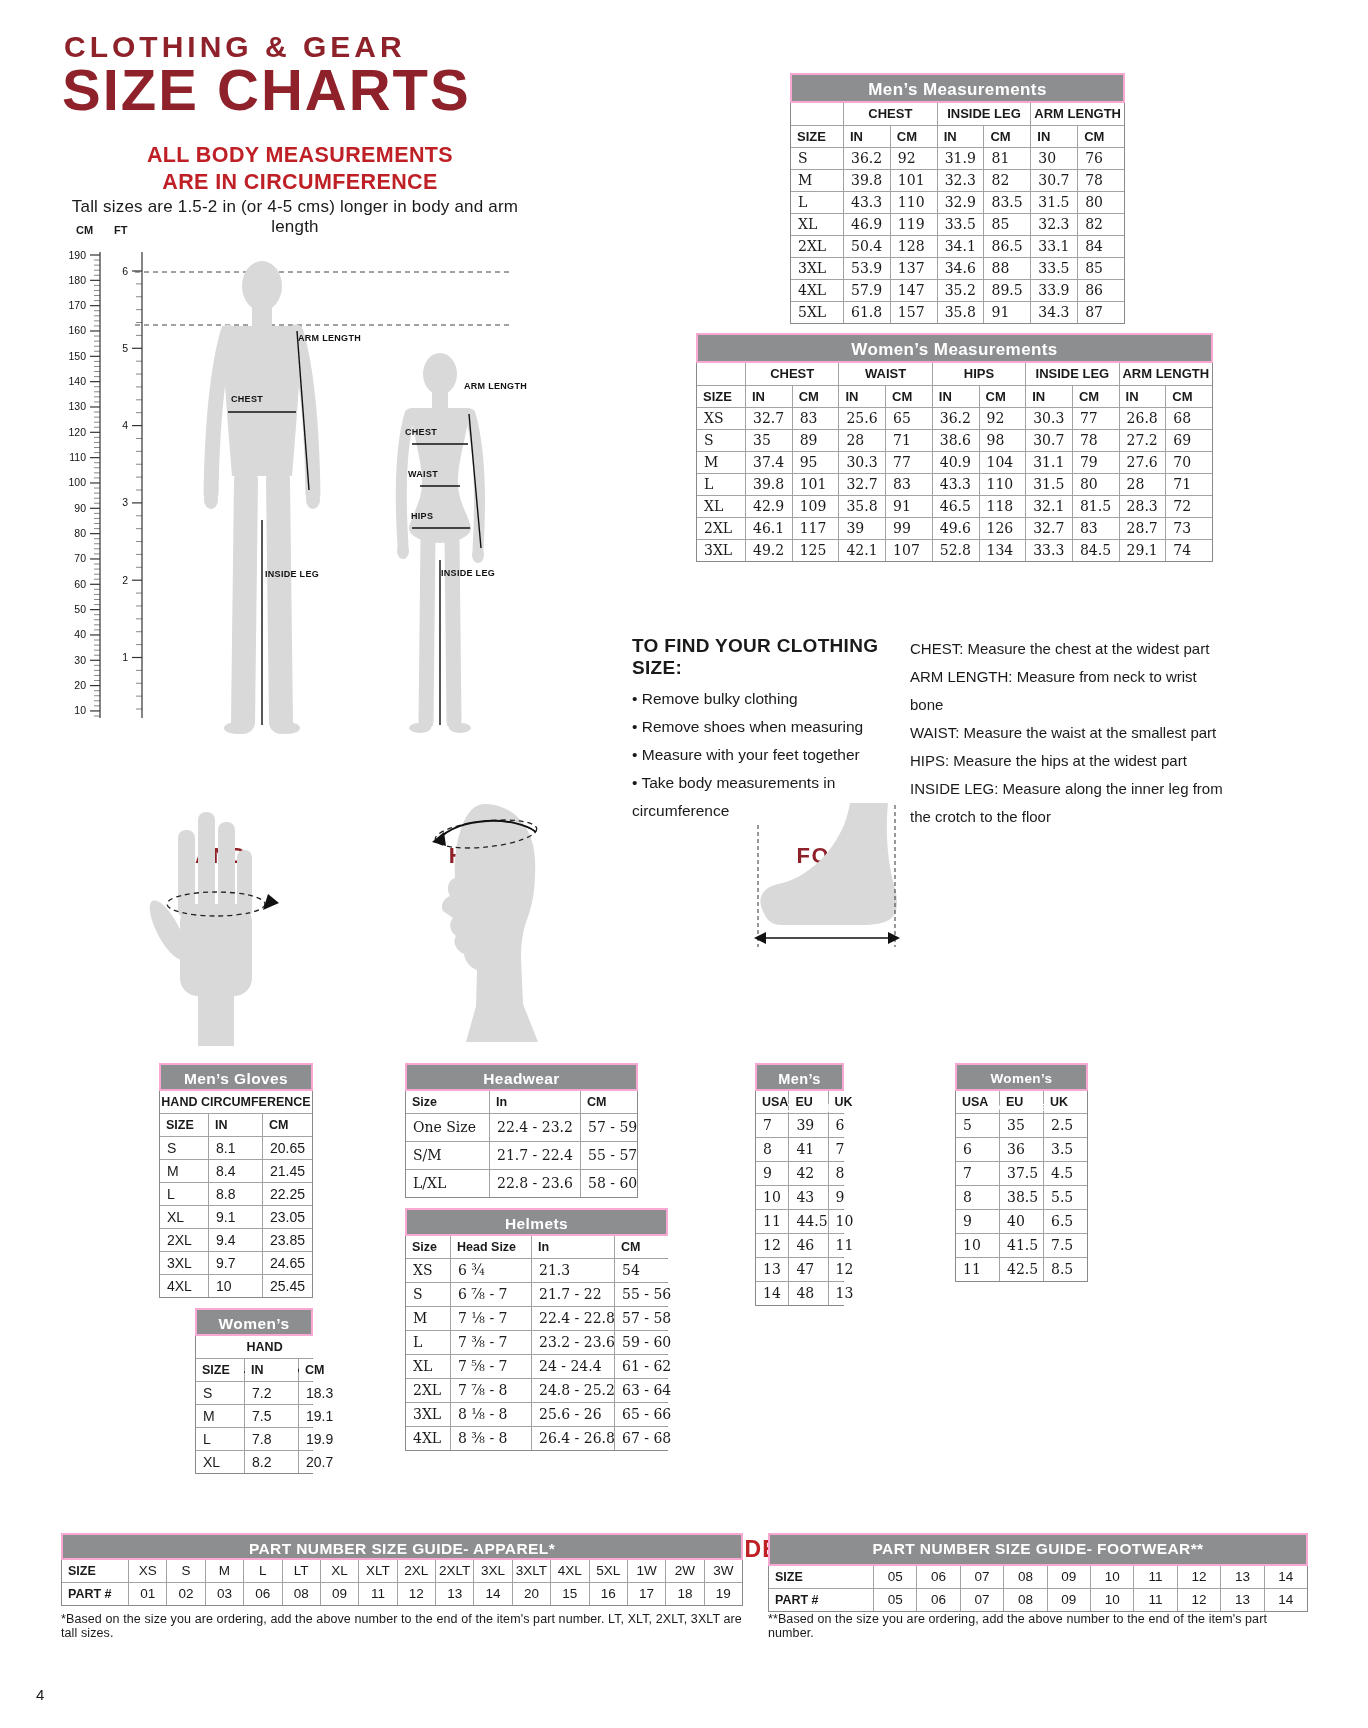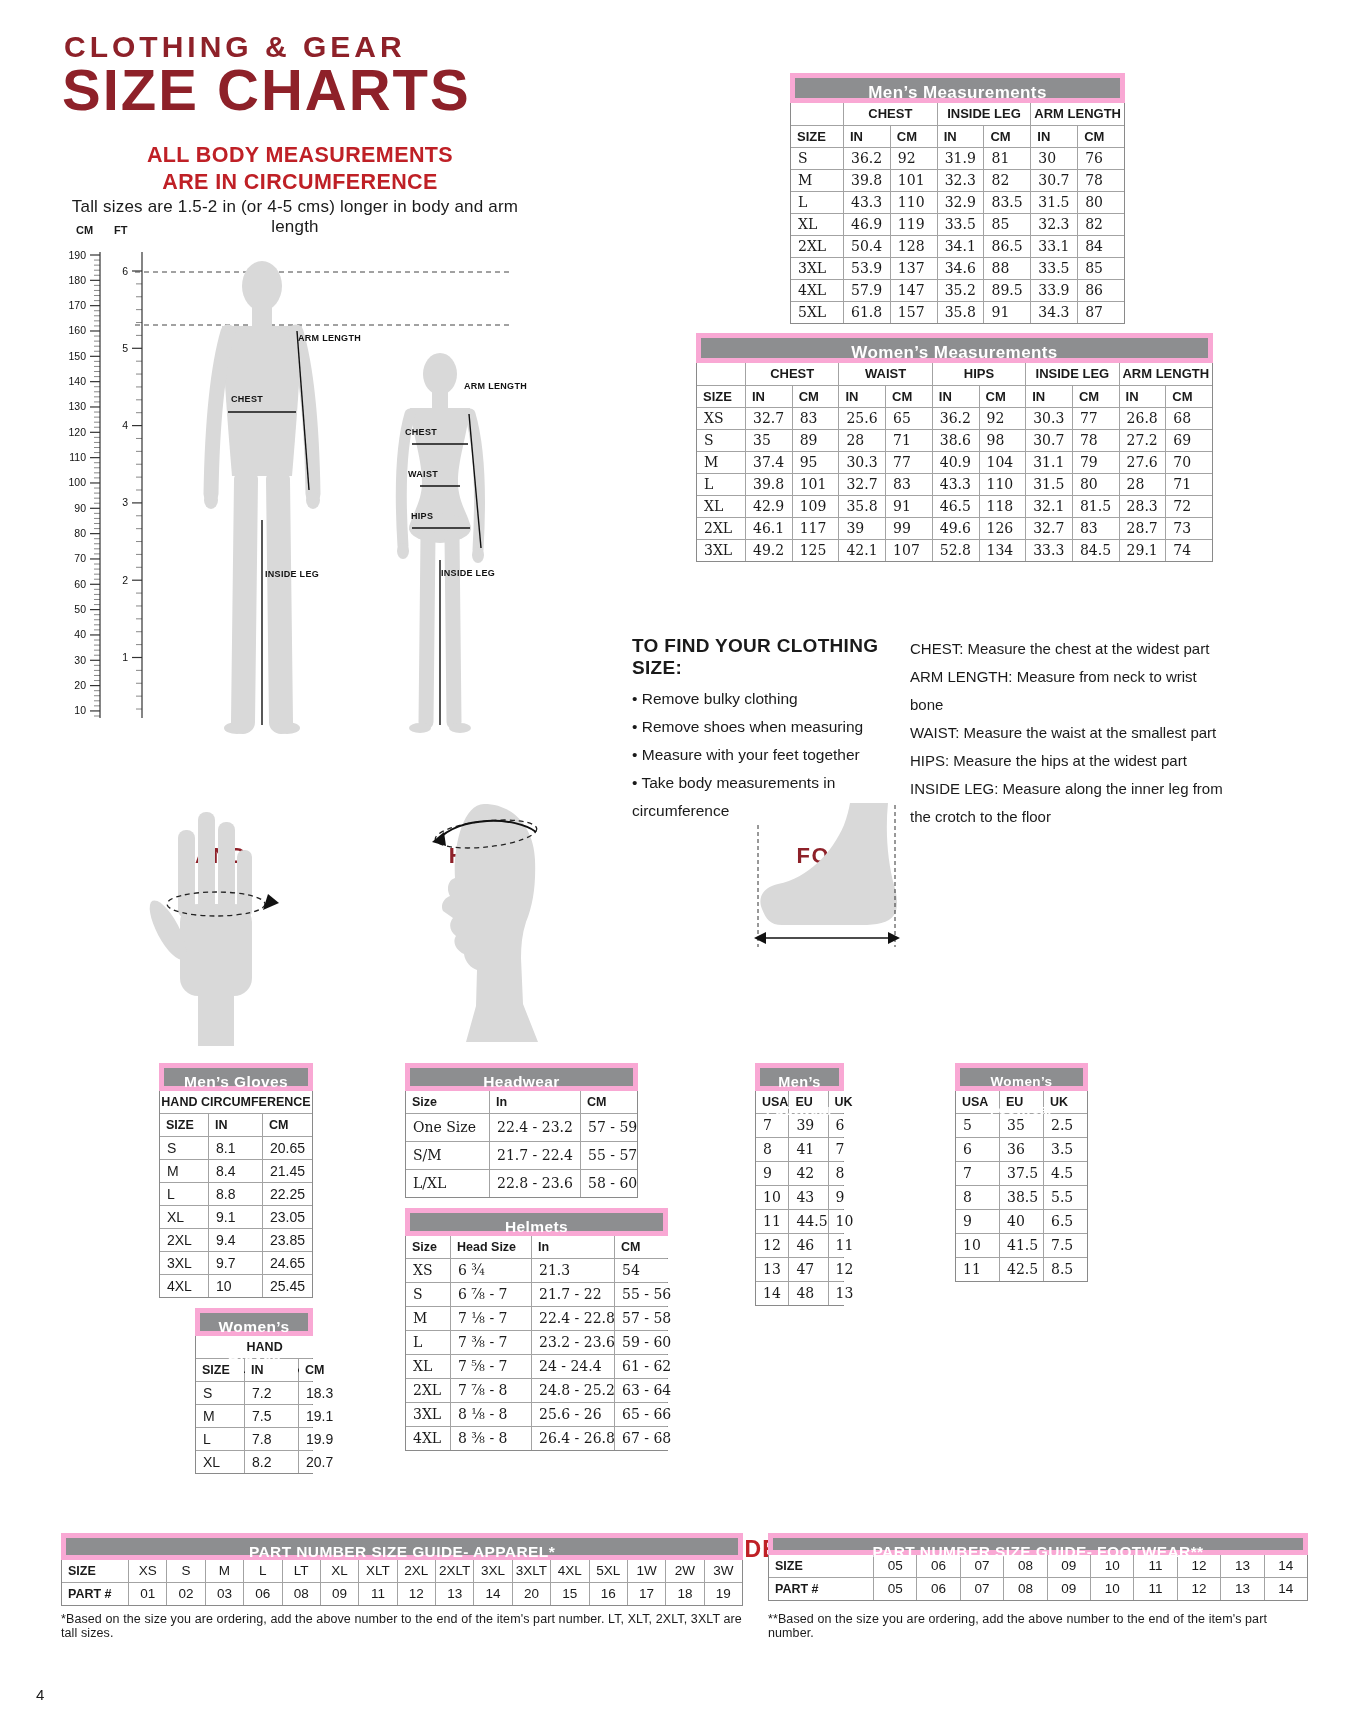--- a/index.html
+++ b/index.html
@@ -13,21 +13,21 @@
   .bigtitle { font-size:58px; font-weight:700; letter-spacing:2px; color:#8e2129; }
   .subtitle { text-align:center; color:#bf2026; font-weight:700; font-size:21.5px; line-height:27px; letter-spacing:.4px; }
   .tallnote { text-align:center; font-size:17px; letter-spacing:.2px; }
   .section-head { text-align:center; color:#8e2129; font-weight:700; font-size:22px; letter-spacing:1.5px; }
   .guide-head { text-align:center; color:#bf2026; font-weight:700; font-size:23px; letter-spacing:1px; }
   .pageno { font-size:15px; }
 
   
   .tbl { position:absolute; }
   .band { background:#8d8e90; color:#fff; font-weight:700; text-align:center; letter-spacing:.4px;
-          border:5px solid #f9a8d4; }
+          border:2px solid #f9a8d4; }
   .band.h30 { height:30px; line-height:30px; font-size:17px; }
   .band.h28 { height:28px; line-height:28px; font-size:15.5px; }
   .grid { display:grid; gap:1px; background:#a3a3a3; border:1px solid #8a8a8a; border-top:none; }
   .grid > div, .grid [style*="contents"] > div { background:#fff; }
   .gh { font-weight:700; font-size:13px; text-align:center; height:22px; line-height:22px; background:#fff; }
   .span2 { grid-column:span 2; }
   .span-all { grid-column:1 / -1; }
   .uh { font-weight:700; font-size:13px; text-align:left; padding-left:6px; height:21px; line-height:21px; background:#fff; }
   .subh { font-weight:700; font-size:12.5px; text-align:center; height:22px; line-height:22px; background:#fff; }
   .hc { font-weight:700; font-size:12.5px; padding-left:6px; height:22px; line-height:22px; background:#fff; }
@@ -414,21 +414,21 @@
 
   <div class="tbl" style="left:61px; top:1533px; width:682px;">
     <div class="band" style="height:27px; line-height:27px; font-size:15.5px;">PART NUMBER SIZE GUIDE- APPAREL*</div>
     <div class="grid" style="grid-template-columns:66px repeat(16,1fr);">
       <div style="display:contents"><div class="pc rowhead">SIZE</div><div class="pc">XS</div><div class="pc">S</div><div class="pc">M</div><div class="pc">L</div><div class="pc">LT</div><div class="pc">XL</div><div class="pc">XLT</div><div class="pc">2XL</div><div class="pc">2XLT</div><div class="pc">3XL</div><div class="pc">3XLT</div><div class="pc">4XL</div><div class="pc">5XL</div><div class="pc">1W</div><div class="pc">2W</div><div class="pc">3W</div><div class="pc rowhead">PART #</div><div class="pc">01</div><div class="pc">02</div><div class="pc">03</div><div class="pc">06</div><div class="pc">08</div><div class="pc">09</div><div class="pc">11</div><div class="pc">12</div><div class="pc">13</div><div class="pc">14</div><div class="pc">20</div><div class="pc">15</div><div class="pc">16</div><div class="pc">17</div><div class="pc">18</div><div class="pc">19</div></div>
     </div>
   </div>
   <div class="abs footnote-text" style="left:61px; top:1612px; width:690px;">*Based on the size you are ordering, add the above number to the end of the item's part number. LT, XLT, 2XLT, 3XLT are tall sizes.</div>
 
   <div class="tbl" style="left:768px; top:1533px; width:540px;">
-    <div class="band" style="height:22px; line-height:27px; font-size:15.5px;">PART NUMBER SIZE GUIDE- FOOTWEAR**</div>
+    <div class="band" style="height:33px; line-height:27px; font-size:15.5px;">PART NUMBER SIZE GUIDE- FOOTWEAR**</div>
     <div class="grid" style="grid-template-columns:104px repeat(10,1fr);">
       <div style="display:contents"><div class="pc rowhead">SIZE</div><div class="pc">05</div><div class="pc">06</div><div class="pc">07</div><div class="pc">08</div><div class="pc">09</div><div class="pc">10</div><div class="pc">11</div><div class="pc">12</div><div class="pc">13</div><div class="pc">14</div><div class="pc rowhead">PART #</div><div class="pc">05</div><div class="pc">06</div><div class="pc">07</div><div class="pc">08</div><div class="pc">09</div><div class="pc">10</div><div class="pc">11</div><div class="pc">12</div><div class="pc">13</div><div class="pc">14</div></div>
     </div>
   </div>
   <div class="abs footnote-text" style="left:768px; top:1612px; width:545px;">**Based on the size you are ordering, add the above number to the end of the item's part number.</div>
 
   <div class="abs pageno" style="left:36px; top:1686px;">4</div>
 </div>
 
 </body></html>

